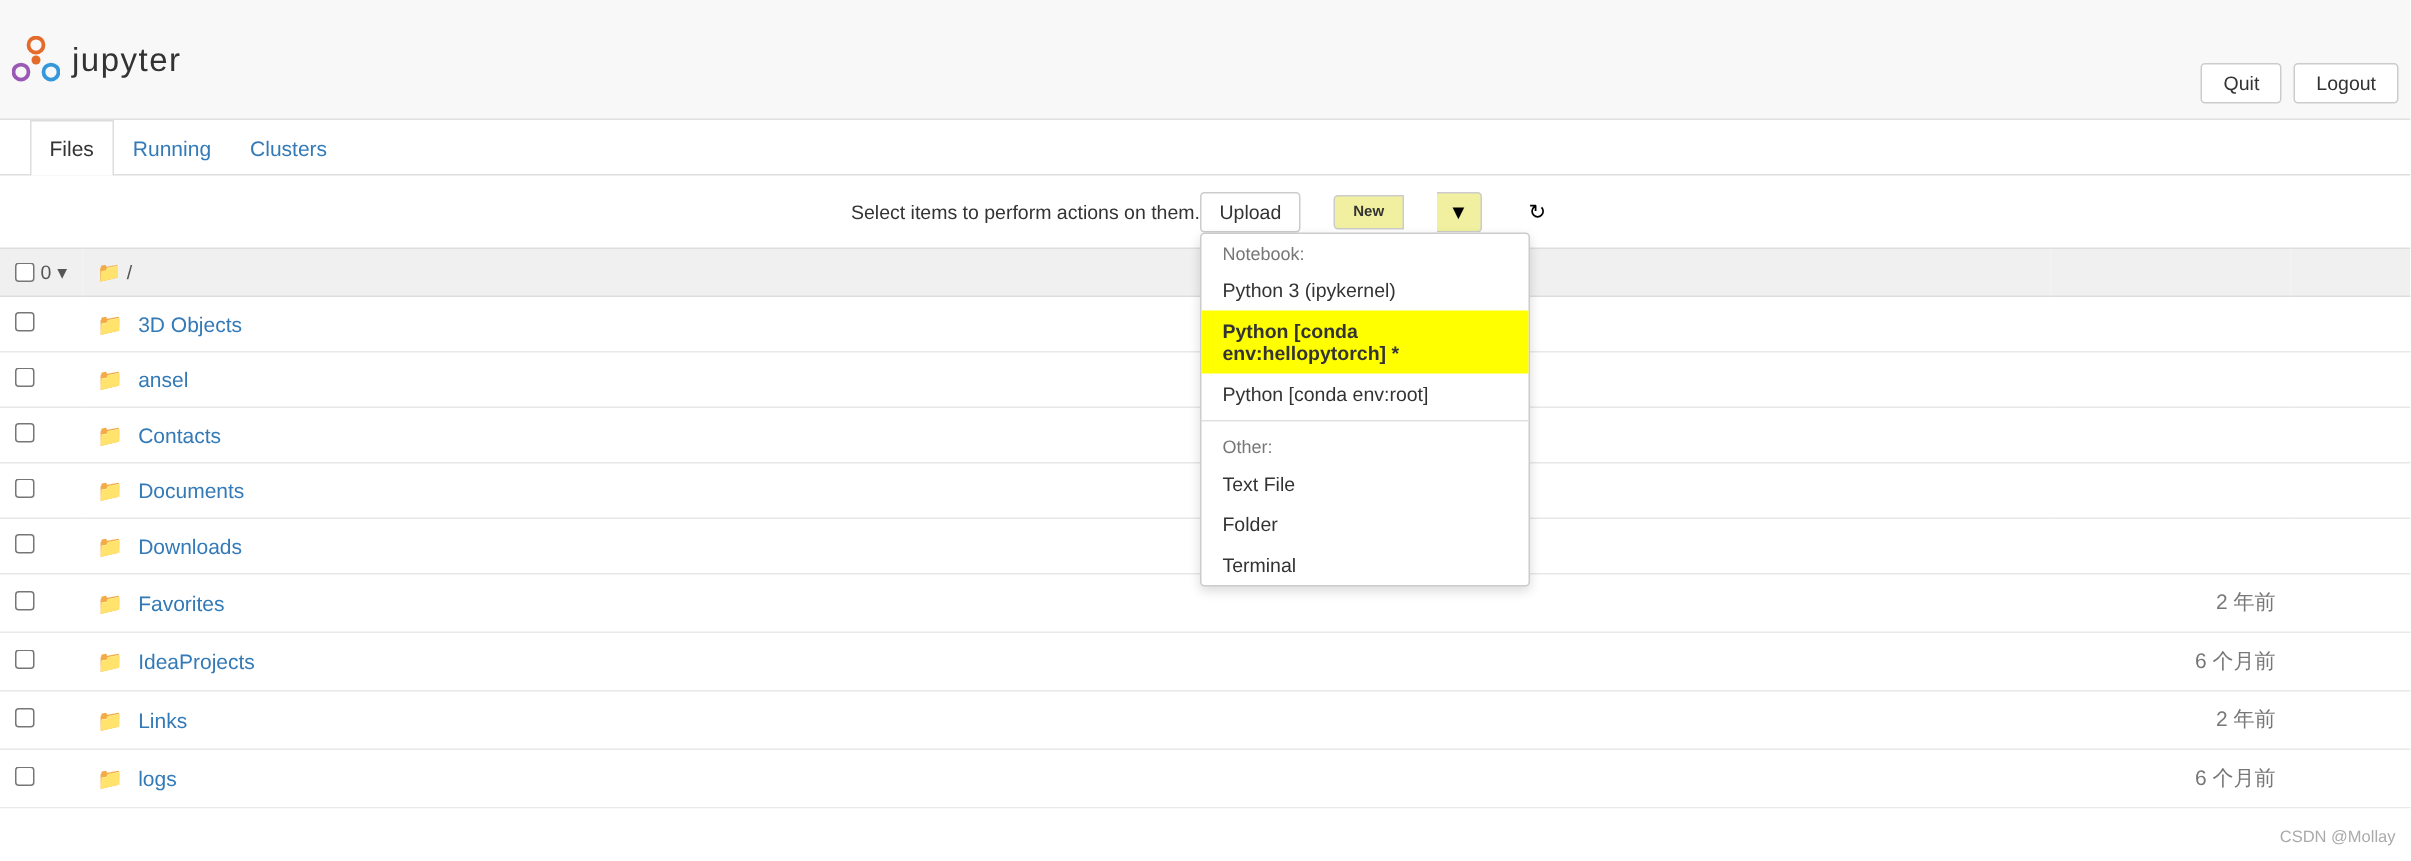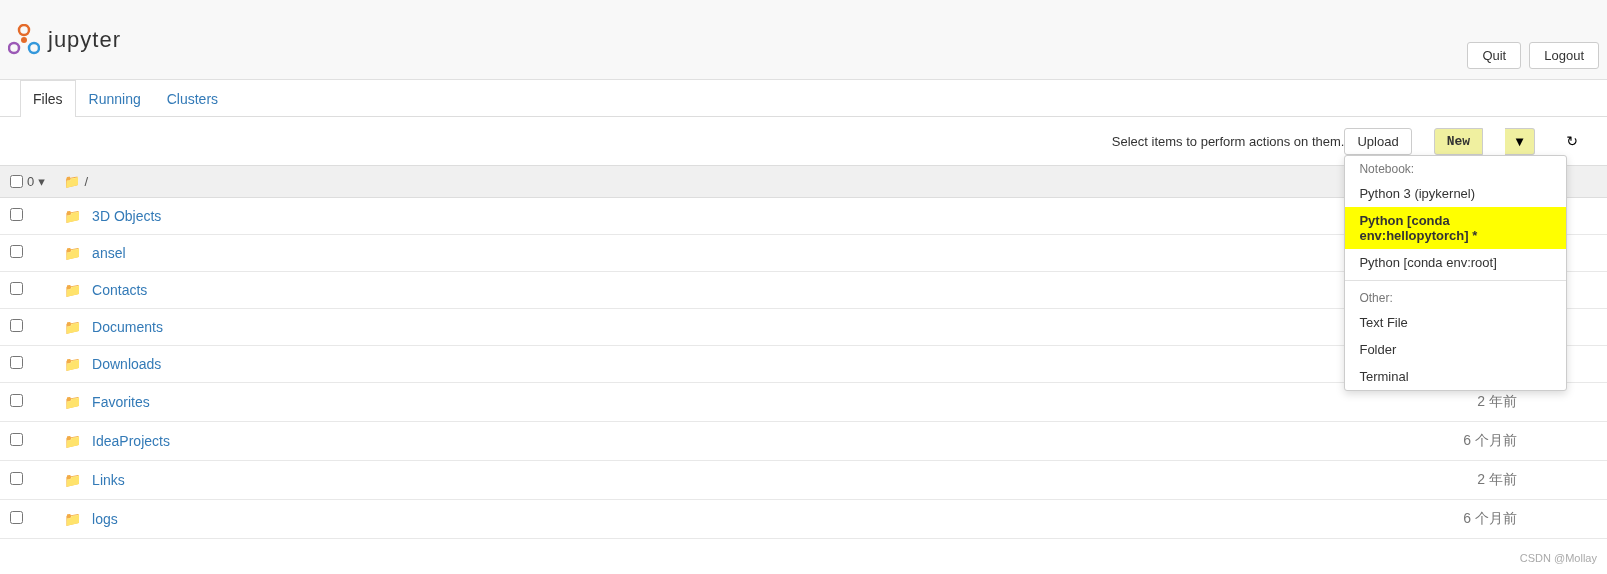--- a/index.html
+++ b/index.html
@@ -65,21 +65,21 @@
       background: #fff;
       border-color: #ddd;
       border-bottom-color: #fff;
     }
 
     
     .action-bar {
       padding: 10px 20px;
       display: flex;
       align-items: center;
-      justify-content: flex-end;
+      justify-content: center;
     }
     .action-text {
       font-size: 13px;
       color: #333;
     }
     .action-right {
       display: flex;
       align-items: center;
       gap: 22px;
       position: relative;
@@ -92,24 +92,23 @@
       cursor: pointer;
       font-size: 13px;
       color: #333;
     }
     .new-btn {
       padding: 5px 12px;
       border: 1px solid #ccc;
       background: #f0f0a0;
       border-radius: 3px 0 0 3px;
       cursor: pointer;
-      font-size: 13px;
+      font-size: 10px;
       color: #333;
       font-weight: bold;
-      font-family: Liberation Mono, monospace;
     }
     .new-caret {
       padding: 5px 8px;
       border: 1px solid #ccc;
       border-left: none;
       background: #f0f0a0;
       border-radius: 0 3px 3px 0;
       cursor: pointer;
     }
     .refresh-btn {

